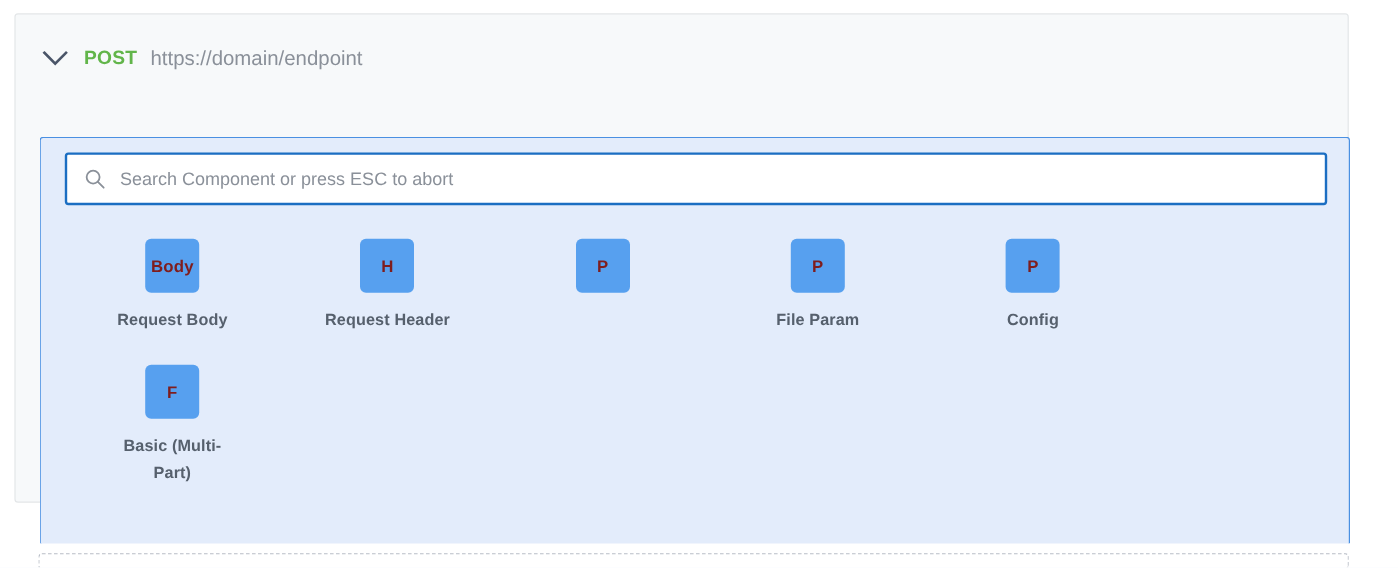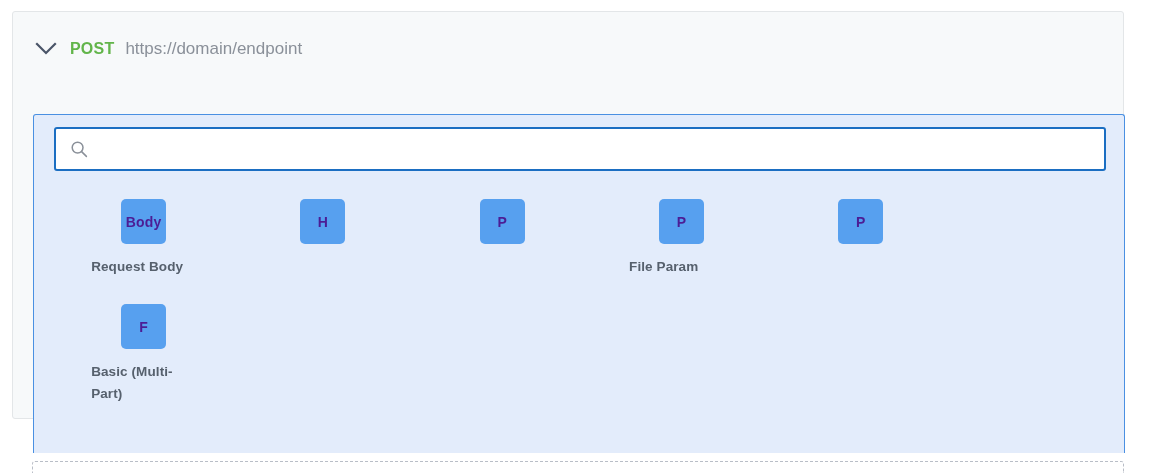--- a/index.html
+++ b/index.html
@@ -138,35 +138,35 @@
     align-items: center;
     cursor: pointer;
     background: transparent;
   }
 
   .component-tile {
     width: 45px;
     height: 45px;
     border-radius: 5px;
     background: #57a0ef;
-    color: #4c1d95;
+    color: #7f1d1d;
     display: flex;
     align-items: center;
     justify-content: center;
     font-size: 14px;
     font-weight: bold;
     letter-spacing: 0.2px;
     flex: none;
   }
   .component-tile.wide-abbr { font-size: 14px; }
 
   .component-label {
     margin-top: 12px;
     width: 105px;
-    text-align: left;
+    text-align: center;
     color: #56606d;
     font-size: 13.5px;
     font-weight: bold;
     line-height: 22px;
     letter-spacing: 0.1px;
     word-wrap: break-word;
   }
 
   
   .drop-zone {
@@ -200,44 +200,47 @@
 
     <div class="picker-panel">
 
       <div class="search-wrap">
         <span class="search-icon">
           <svg width="18" height="18" viewBox="0 0 18 18" aria-hidden="true">
             <circle cx="7.6" cy="7.6" r="5.4" fill="none" stroke="#8a9099" stroke-width="1.5"></circle>
             <line x1="11.6" y1="11.6" x2="16.4" y2="16.4" stroke="#8a9099" stroke-width="1.5" stroke-linecap="round"></line>
           </svg>
         </span>
+        <input class="search-input" type="text" value="" placeholder="Search Component or press ESC to abort" style="">
       </div>
 
       <div class="component-grid">
 
         <div class="component-item">
           <div class="component-tile wide-abbr">Body</div>
           <div class="component-label">Request Body</div>
         </div>
 
         <div class="component-item">
           <div class="component-tile">H</div>
+          <div class="component-label">Request Header</div>
         </div>
 
         <div class="component-item">
           <div class="component-tile">P</div>
         </div>
 
         <div class="component-item">
           <div class="component-tile">P</div>
           <div class="component-label">File Param</div>
         </div>
 
         <div class="component-item">
           <div class="component-tile">P</div>
+          <div class="component-label">Config</div>
         </div>
 
         <div class="component-item">
           <div class="component-tile">F</div>
           <div class="component-label">Basic (Multi-Part)</div>
         </div>
 
 
       </div>
     </div>

